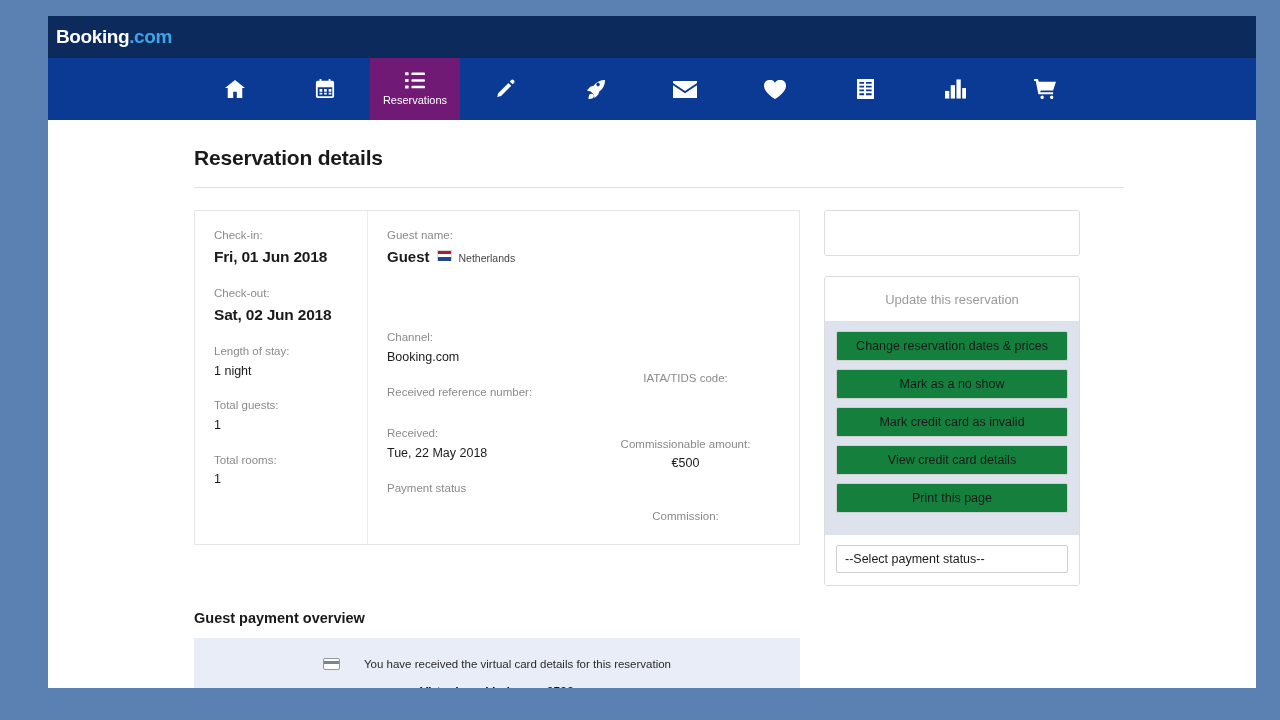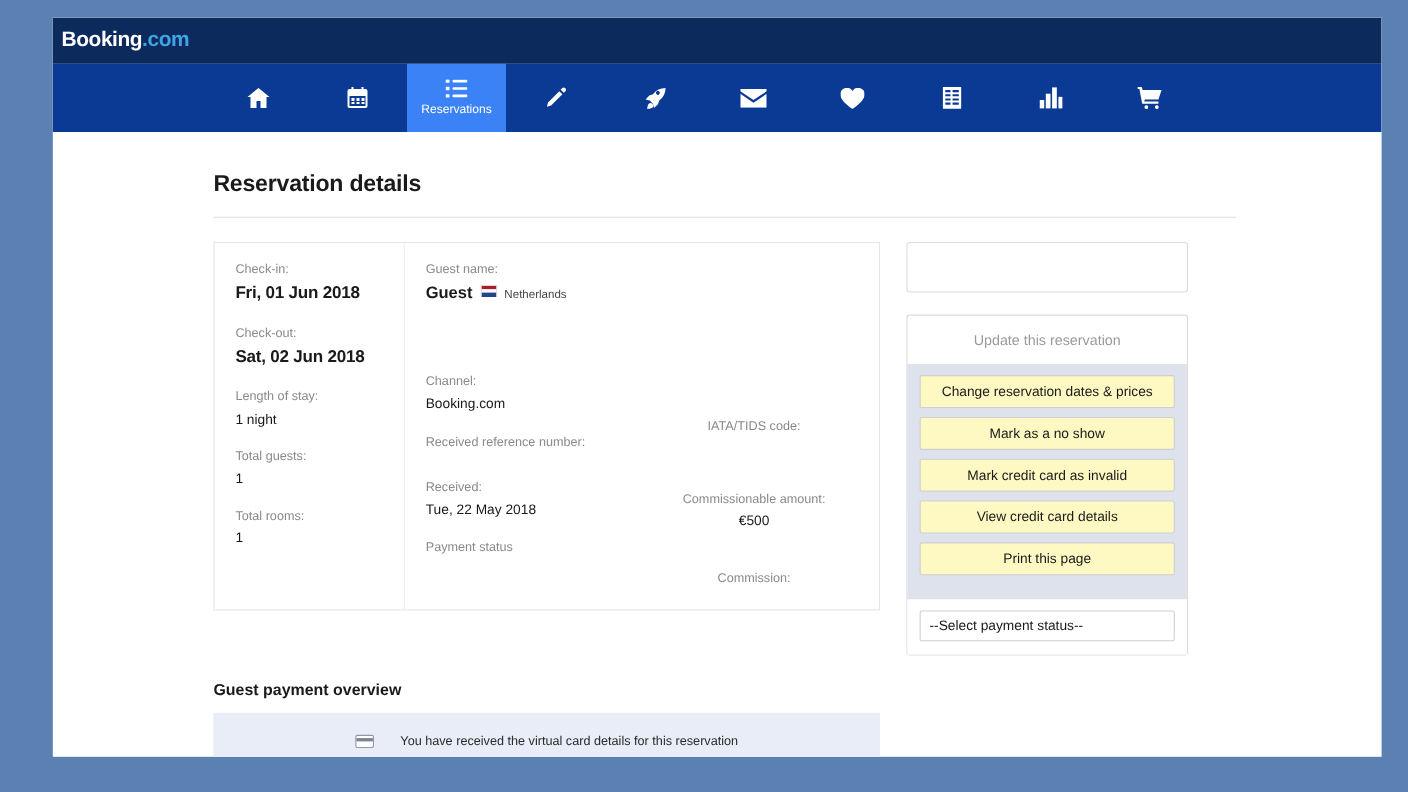--- a/index.html
+++ b/index.html
@@ -47,37 +47,36 @@
   .nav-item {
     width: 90px;
     display: flex;
     flex-direction: column;
     align-items: center;
     justify-content: center;
     color: #ffffff;
     cursor: pointer;
     position: relative;
   }
-  .nav-item.active { background: #3b82f6; }
+  .nav-item.active { background: #701a75; }
   .nav-icon { display: block; line-height: 0; }
   .nav-icon svg { display: block; fill: #ffffff; }
   .nav-label {
     font-size: 11px;
     color: #ffffff;
     margin-top: 5px;
     white-space: nowrap;
   }
   .nav-item:not(.active) .nav-label { display: none; }
 
   
   #page {
     padding: 26px 0 0 0;
     position: relative;
     height: 568px;
-    margin-top: 10px;
   }
   #page-title {
     margin-left: 146px;
     font-size: 21px;
     font-weight: bold;
     color: #1a1a1a;
     letter-spacing: -0.2px;
   }
   #title-rule {
     margin: 17px 0 0 146px;
@@ -177,21 +176,21 @@
   #update-body {
     background: #dde2ec;
     padding: 10px 11px 22px;
     display: flex;
     flex-direction: column;
     gap: 8px;
   }
   .rail-btn {
     display: block;
     width: 100%;
-    background: #fef9c3;
+    background: #15803d;
     border: 1px solid #cfcfcf;
     border-radius: 2px;
     font-family: "Liberation Sans", sans-serif;
     font-size: 12.5px;
     color: #1a1a1a;
     padding: 7px 0;
     text-align: center;
     cursor: pointer;
   }
   #select-wrap {

